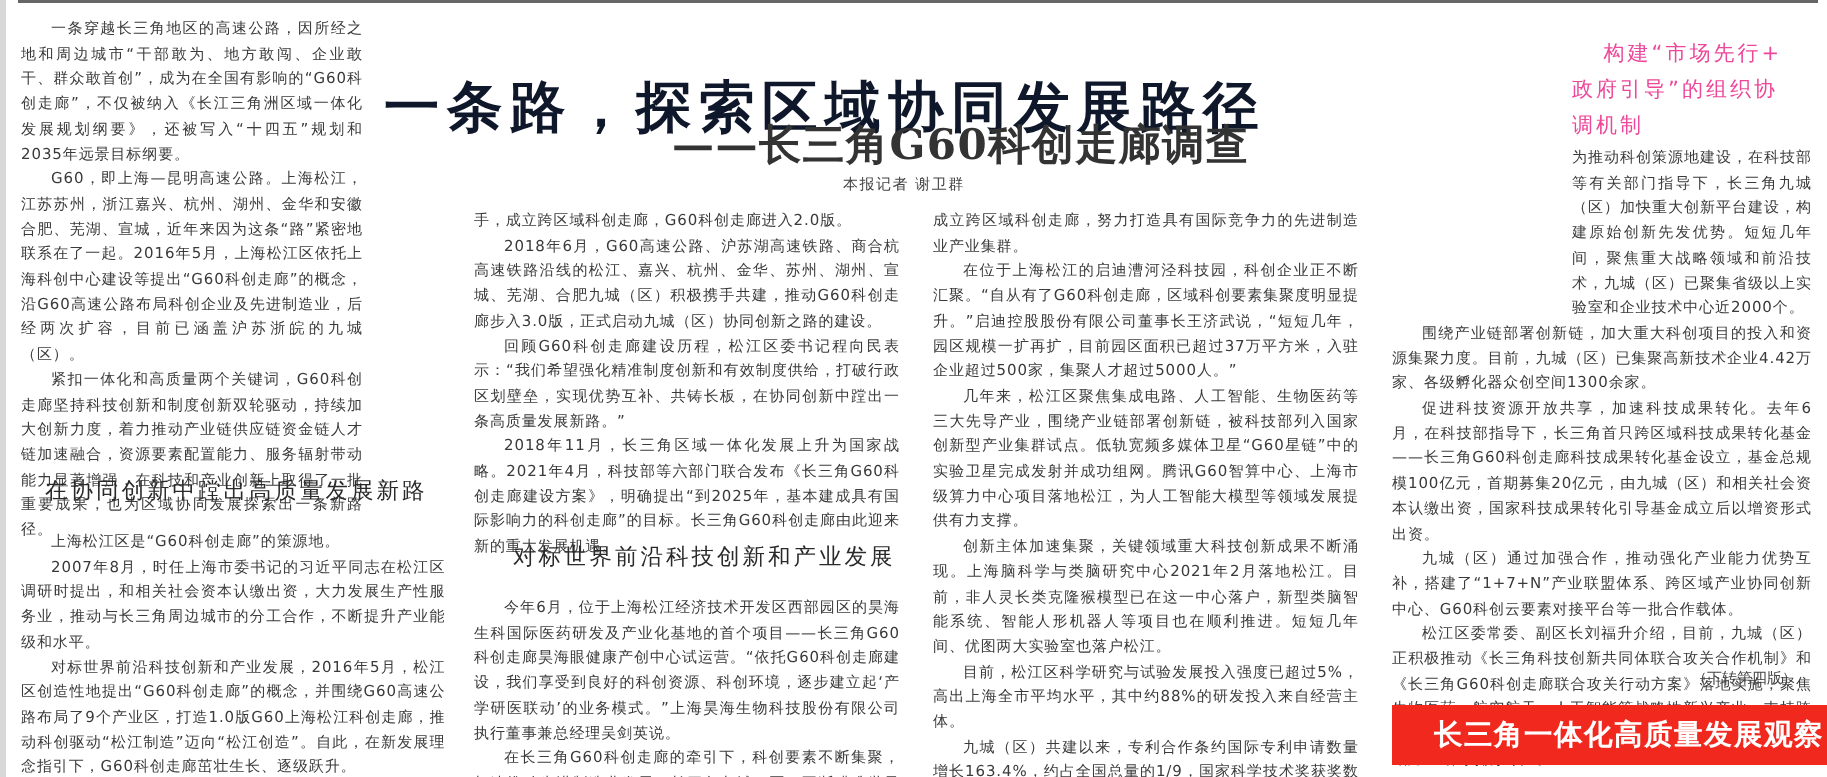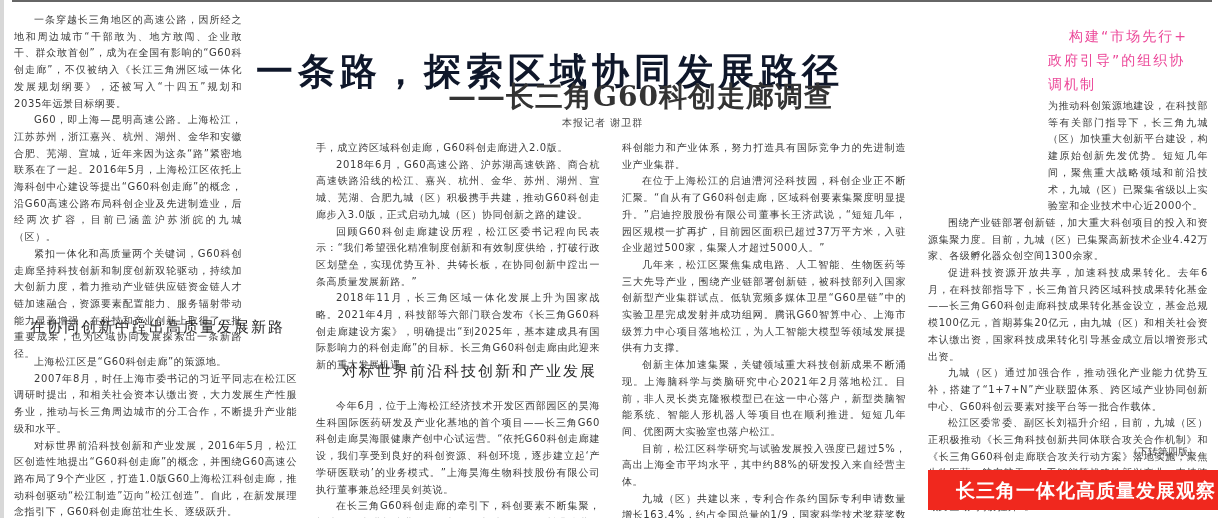--- a/index.html
+++ b/index.html
@@ -51,21 +51,21 @@
 </div>
 
 <div class="sec-head" style="left:342px;top:362px;">对标世界前沿科技创新和产业发展</div>
 
 <div class="col" style="left:316px;top:398px;width:284px;">
   <p>今年6月，位于上海松江经济技术开发区西部园区的昊海生科国际医药研发及产业化基地的首个项目——长三角G60科创走廊昊海眼健康产创中心试运营。“依托G60科创走廊建设，我们享受到良好的科创资源、科创环境，逐步建立起‘产学研医联动’的业务模式。”上海昊海生物科技股份有限公司执行董事兼总经理吴剑英说。</p>
   <p>在长三角G60科创走廊的牵引下，科创要素不断集聚，加速推动先进制造业发展。长三角九城（区）不断瞄准世界先进</p>
 </div>
 
 <div class="col" style="left:622px;top:140px;width:284px;">
-  <p class="noindent">科创能力和产业体系，努力打造具有国际竞争力的先进制造业产业集群。</p>
+  <p class="noindent">成立跨区域科创走廊，努力打造具有国际竞争力的先进制造业产业集群。</p>
   <p>在位于上海松江的启迪漕河泾科技园，科创企业正不断汇聚。“自从有了G60科创走廊，区域科创要素集聚度明显提升。”启迪控股股份有限公司董事长王济武说，“短短几年，园区规模一扩再扩，目前园区面积已超过37万平方米，入驻企业超过500家，集聚人才超过5000人。”</p>
   <p>几年来，松江区聚焦集成电路、人工智能、生物医药等三大先导产业，围绕产业链部署创新链，被科技部列入国家创新型产业集群试点。低轨宽频多媒体卫星“G60星链”中的实验卫星完成发射并成功组网。腾讯G60智算中心、上海市级算力中心项目落地松江，为人工智能大模型等领域发展提供有力支撑。</p>
   <p>创新主体加速集聚，关键领域重大科技创新成果不断涌现。上海脑科学与类脑研究中心2021年2月落地松江。目前，非人灵长类克隆猴模型已在这一中心落户，新型类脑智能系统、智能人形机器人等项目也在顺利推进。短短几年间、优图两大实验室也落户松江。</p>
   <p>目前，松江区科学研究与试验发展投入强度已超过5%，高出上海全市平均水平，其中约88%的研发投入来自经营主体。</p>
   <p>九城（区）共建以来，专利合作条约国际专利申请数量增长163.4%，约占全国总量的1/9，国家科学技术奖获奖数占全国总量的16.2%，研发投入强度均值达到3.55%。“G60科创走廊以科创命名，必将以科创闻名。”合肥市委主要负责同志对未来充满信心。</p>
 </div>
 
 <div class="side-head">
   <span class="l1">构建“市场先行+</span>
   <span>政府引导”的组织协调机制</span>

